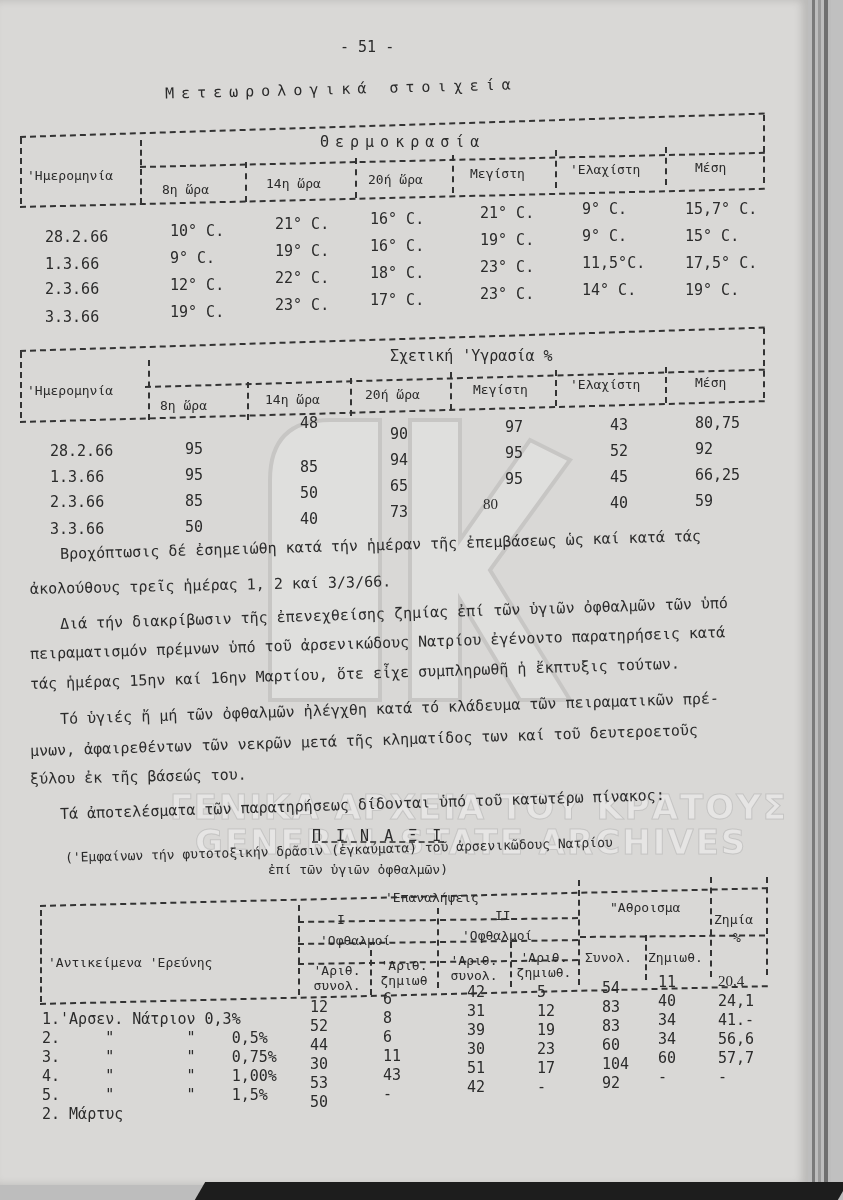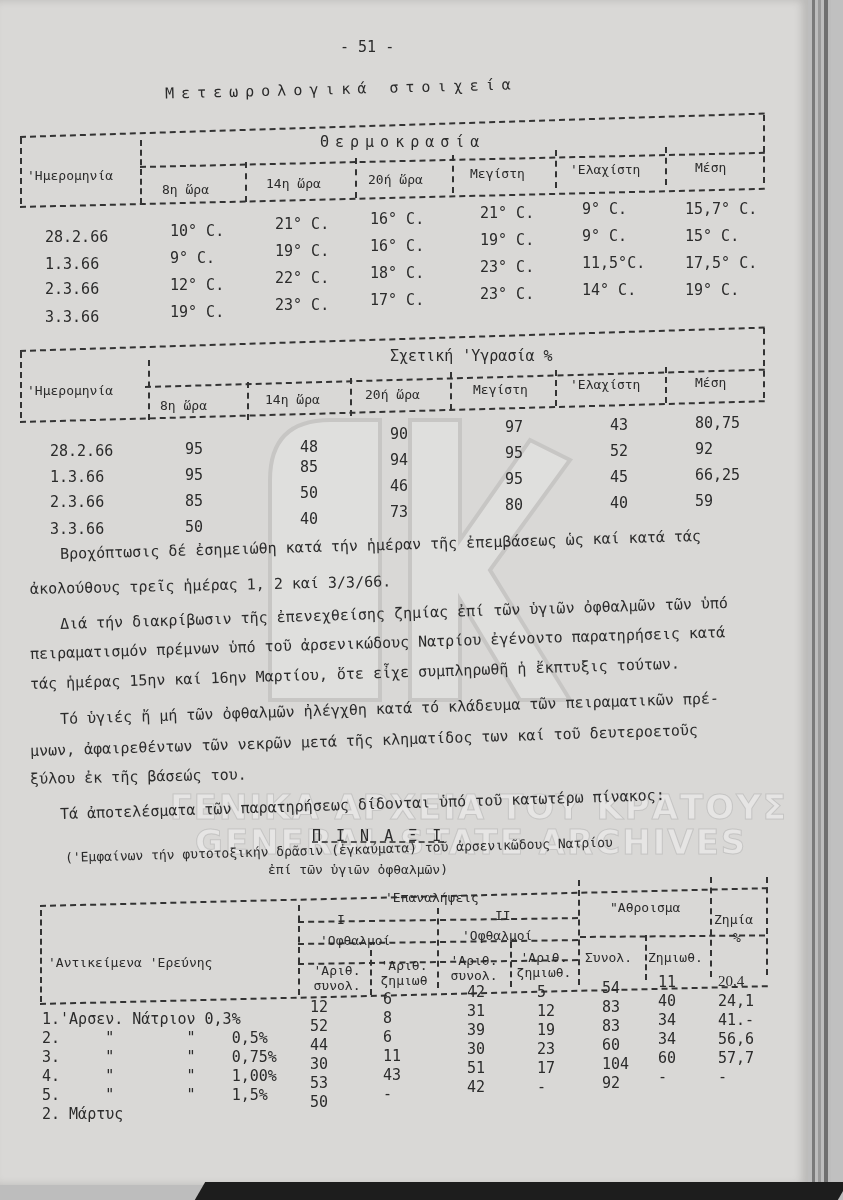--- a/index.html
+++ b/index.html
@@ -136,50 +136,50 @@
   <div class="abs sm" style="left:265px; top:392px;">14η ὥρα</div>
   <div class="abs sm" style="left:365px; top:387px;">20ή ὥρα</div>
   <div class="abs sm" style="left:473px; top:382px;">Μεγίστη</div>
   <div class="abs sm" style="left:570px; top:377px;">'Ελαχίστη</div>
   <div class="abs sm" style="left:695px; top:375px;">Μέση</div>
 
   <div id="hum-rows">
       <div class="" style="">
         <div class="abs t" style="left:50px; top:442px;">28.2.66</div>
         <div class="abs t" style="left:185px; top:440px;">95</div>
-        <div class="abs t" style="left:300px; top:438px;">48</div>
+        <div class="abs t" style="left:300px; top:414px;">48</div>
         <div class="abs t" style="left:390px; top:425px;">90</div>
         <div class="abs t" style="left:505px; top:418px;">97</div>
         <div class="abs t" style="left:610px; top:416px;">43</div>
         <div class="abs t" style="left:695px; top:414px;">80,75</div>
       </div>
       <div class="" style="">
         <div class="abs t" style="left:50px; top:468px;">1.3.66</div>
         <div class="abs t" style="left:185px; top:466px;">95</div>
         <div class="abs t" style="left:300px; top:458px;">85</div>
         <div class="abs t" style="left:390px; top:451px;">94</div>
         <div class="abs t" style="left:505px; top:444px;">95</div>
         <div class="abs t" style="left:610px; top:442px;">52</div>
         <div class="abs t" style="left:695px; top:440px;">92</div>
       </div>
       <div class="" style="">
         <div class="abs t" style="left:50px; top:493px;">2.3.66</div>
         <div class="abs t" style="left:185px; top:492px;">85</div>
         <div class="abs t" style="left:300px; top:484px;">50</div>
-        <div class="abs t" style="left:390px; top:477px;">46</div>
+        <div class="abs t" style="left:390px; top:477px;">65</div>
         <div class="abs t" style="left:505px; top:470px;">95</div>
         <div class="abs t" style="left:610px; top:468px;">45</div>
         <div class="abs t" style="left:695px; top:466px;">66,25</div>
       </div>
       <div class="" style="">
         <div class="abs t" style="left:50px; top:520px;">3.3.66</div>
         <div class="abs t" style="left:185px; top:518px;">50</div>
         <div class="abs t" style="left:300px; top:510px;">40</div>
         <div class="abs t" style="left:390px; top:503px;">73</div>
-        <div class="abs t" style="left:505px; top:496px;">80</div>
+        <div class="abs t" style="left:483px; top:496px;font-family:Liberation Serif, serif;">80</div>
         <div class="abs t" style="left:610px; top:494px;">40</div>
         <div class="abs t" style="left:695px; top:492px;">59</div>
       </div>
     </div>
 </div>
 
 <div class="watermark" style="left:170px; top:787px;">ΓΕΝΙΚΑ ΑΡΧΕΙΑ ΤΟΥ ΚΡΑΤΟΥΣ</div>
 <div class="watermark" style="left:195px; top:822px;">GENERAL STATE ARCHIVES</div>
 
 <div>

